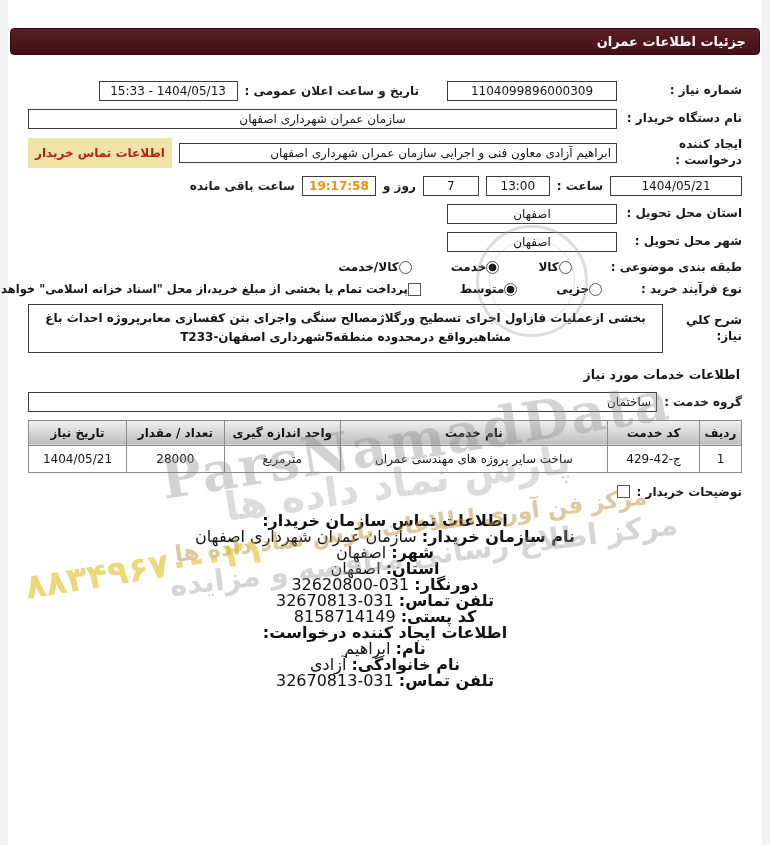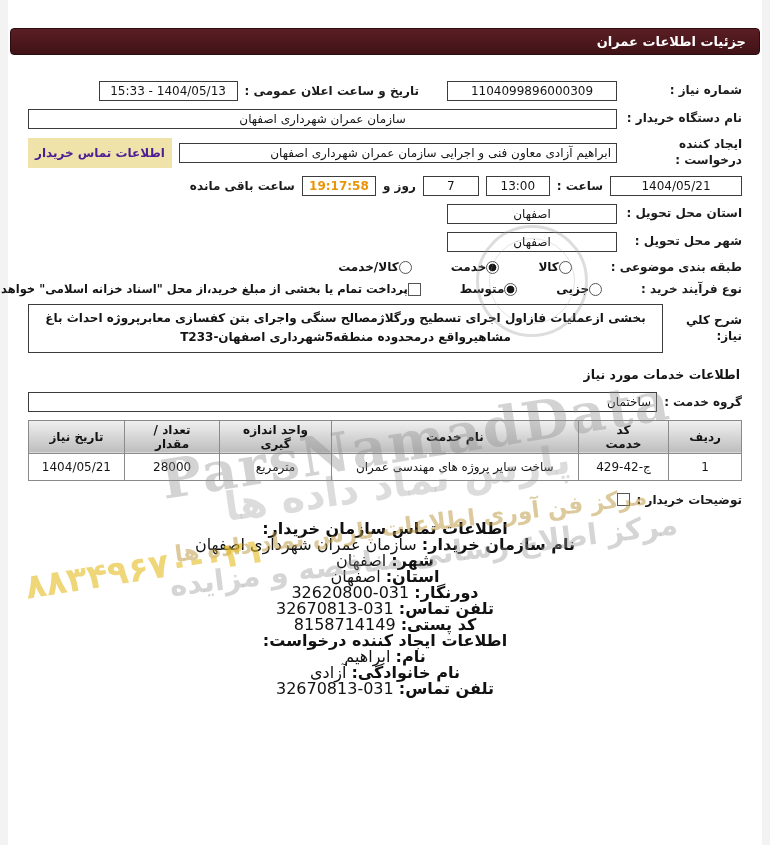--- a/index.html
+++ b/index.html
@@ -18,41 +18,41 @@
   .box { border:1px solid #3c3c3c; background:#fff; min-height:20px; display:flex; align-items:center;
          justify-content:center; padding:0 5px; }
   .start { justify-content:flex-start; }
   .w170{width:170px;flex:none;} .w160{width:139px;flex:none;} .w132{width:132px;flex:none;}
   .w64{width:64px;flex:none;} .w56{width:56px;flex:none;} .w74{width:74px;flex:none;}
   .grow { flex:1; }
   .gap14 { width:14px; flex:none; }
   .ltr { direction:ltr; unicode-bidi:embed;text-align:right; }
   .timer { color:#e8950a; font-weight:bold; }
 
-  .contact-link { background:#efe3a9; color:#4c1d95; font-weight:bold; padding:8px 7px;
+  .contact-link { background:#efe3a9; color:#b91c1c; font-weight:bold; padding:8px 7px;
     white-space:nowrap; cursor:pointer; flex:none; }
 
   .opt { display:flex; align-items:center; gap:0; margin-right:32px; }
   .optlbl { font-weight:bold; }
   .radio { width:13px; height:13px; border:1px solid #555; border-radius:50%; background:#fff;
     display:inline-block; flex:none; cursor:pointer; }
   .radio.checked { background:radial-gradient(circle at 50% 50%, #161616 0 3.5px, #fff 4.2px); }
   .checkbox { width:13px; height:13px; border:1px solid #555; background:#fff; display:inline-block;
     flex:none; cursor:pointer; }
   .treasury { font-weight:bold; font-size:11.5px; white-space:nowrap; }
 
   .desclbl { font-weight:bold; width:72px; flex:none; line-height:1.35; }
   .descbox { border:1px solid #3c3c3c; flex:1; min-height:46px; display:flex; align-items:center;
     justify-content:center; text-align:center; font-weight:bold; padding:4px 12px; line-height:1.6; }
 
   .sectitle { font-weight:bold; font-size:12.5px; margin:14px 2px 10px; }
 
   .needs-table { width:100%; border-collapse:collapse; margin-top:4px; }
   .needs-table th { background:linear-gradient(#f0f0f0,#bdbdbd); border:1px solid #8a8a8a;
-    font-size:12px; font-weight:bold; height:25px; padding:2px 20px; }
+    font-size:12px; font-weight:bold; height:25px; padding:2px 4px; }
   .needs-table td { border:1px solid #8a8a8a; font-size:12px; height:27px; text-align:center; padding:2px 4px; }
 
   .comments-row { margin-top:12px; }
 
   .contact { margin-top:14px; text-align:center; font-size:16px; line-height:16px; color:#111; }
   .cline b { font-weight:bold; }
   .ctitle { font-weight:bold; }
 
   .watermark { position:absolute; inset:0; z-index:4; pointer-events:none; overflow:hidden; }
   .wm-latin { position:absolute; left:150px; top:408px; transform:rotate(-9deg); font-size:54px;

